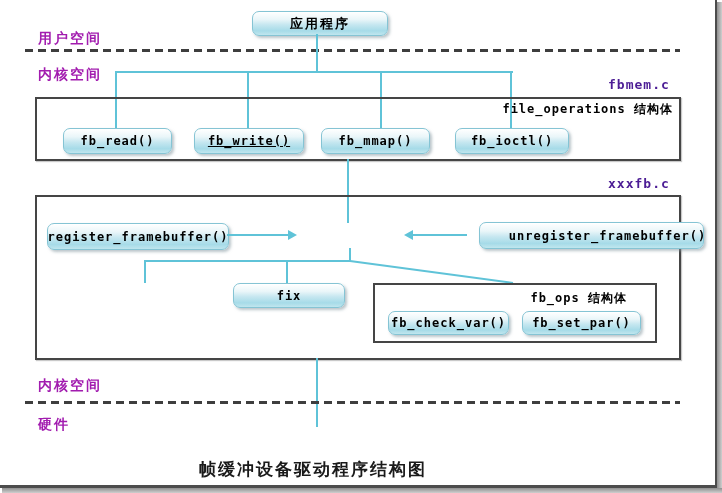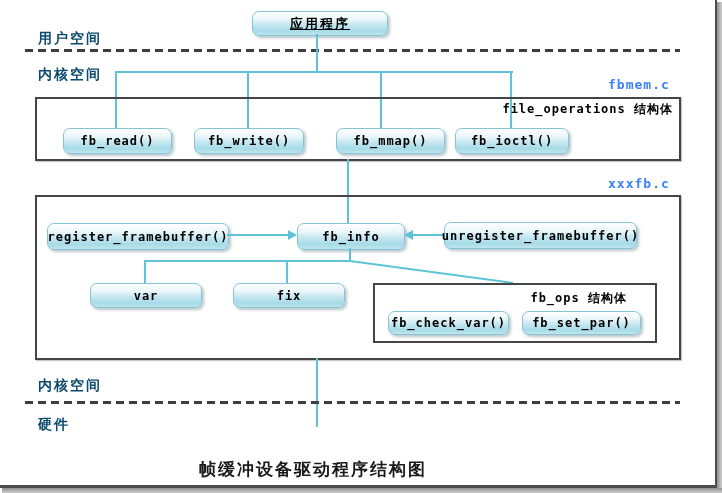--- a/index.html
+++ b/index.html
@@ -22,25 +22,25 @@
     font-weight:bold;font-size:12px;letter-spacing:1px;color:#000;
     white-space:nowrap;
   }
   .node.cjk{font-size:13px;letter-spacing:2px;}
   
   .box{
     position:absolute;border:2px solid #454545;background:transparent;
     box-shadow:1px 1px 1px #c9c9c9;
   }
   .regionLabel{
-    position:absolute;font-weight:bold;font-size:14px;letter-spacing:2px;color:#0c4a6e;
+    position:absolute;font-weight:bold;font-size:14px;letter-spacing:2px;color:#a21caf;
   }
   .fileLabel{
     position:absolute;font-family:"DejaVu Sans Mono","Liberation Mono",monospace;
-    font-weight:bold;font-size:13px;letter-spacing:1px;color:#3b82f6;
+    font-weight:bold;font-size:13px;letter-spacing:1px;color:#4c1d95;
   }
   .structLabel{
     position:absolute;font-family:"DejaVu Sans Mono","Liberation Mono",monospace;
     font-weight:bold;font-size:12px;letter-spacing:1px;color:#000;white-space:nowrap;
   }
   .dash{
     position:absolute;height:3px;
     background:repeating-linear-gradient(90deg,#3e3e3e 0 8px,transparent 8px 13px);
   }
   .cline{position:absolute;background:#5fc3d8;}
@@ -62,21 +62,21 @@
   .frame-right-dark{position:absolute;left:715px;top:0;width:2px;height:488px;background:#4c4c4c;}
   .frame-right-soft{position:absolute;left:717px;top:2px;width:5px;height:491px;background:linear-gradient(90deg,#8f8f8f,#cfcfcf);}
   .frame-bottom-dark{position:absolute;left:0;top:485px;width:717px;height:3px;background:#4c4c4c;}
   .frame-bottom-soft{position:absolute;left:2px;top:488px;width:720px;height:5px;background:linear-gradient(180deg,#8f8f8f,#cfcfcf);}
 </style>
 </head>
 <body>
 
 <div class="page">
 
-  <div class="node cjk" style="left:252px;top:11px;width:134px;height:23px;text-decoration:underline;">应用程序</div>
+  <div class="node cjk" style="left:252px;top:11px;width:134px;height:23px;">应用程序</div>
 
   <div class="regionLabel" style="left:38px;top:30px;">用户空间</div>
 
   <div class="dash" style="left:25px;top:49px;width:655px;"></div>
 
   <div class="regionLabel" style="left:38px;top:66px;">内核空间</div>
 
   <div class="cline" style="left:316px;top:34px;width:2px;height:38px;"></div>
   <div class="cline" style="left:116px;top:71px;width:397px;height:2px;"></div>
   <div class="cline" style="left:115px;top:71px;width:2px;height:57px;"></div>
@@ -84,51 +84,49 @@
   <div class="cline" style="left:380px;top:71px;width:2px;height:57px;"></div>
   <div class="cline" style="left:510px;top:71px;width:2px;height:57px;"></div>
 
   <div class="fileLabel" style="left:608px;top:77px;">fbmem.c</div>
 
   <div class="box" style="left:35px;top:97px;width:642px;height:60px;">
     <div class="structLabel" style="right:6px;top:2px;">file_operations 结构体</div>
   </div>
 
   <div class="node" style="left:63px;top:128px;width:107px;height:24px;">fb_read()</div>
-  <div class="node" style="left:194px;top:128px;width:108px;height:24px;">fb_write()</div>
-  <div class="node" style="left:336px;top:128px;width:107px;height:24px;">fb_mmap()</div>
+  <div class="node" style="left:194px;top:128px;width:108px;height:24px;text-decoration:underline;">fb_write()</div>
+  <div class="node" style="left:321px;top:128px;width:107px;height:24px;">fb_mmap()</div>
   <div class="node" style="left:455px;top:128px;width:112px;height:24px;">fb_ioctl()</div>
 
   <div class="cline" style="left:347px;top:159px;width:2px;height:64px;"></div>
 
   <div class="fileLabel" style="left:608px;top:176px;">xxxfb.c</div>
 
   <div class="box" style="left:35px;top:195px;width:642px;height:161px;"></div>
 
   <div class="node" style="left:47px;top:223px;width:180px;height:25px;text-align:right;">register_framebuffer()</div>
 
   <div class="cline" style="left:227px;top:234px;width:63px;height:2px;"></div>
   <div class="arrow-right" style="left:288px;top:230px;"></div>
 
-  <div class="node" style="left:297px;top:223px;width:106px;height:25px;">fb_info</div>
 
   <div class="arrow-left" style="left:404px;top:230px;"></div>
   <div class="cline" style="left:413px;top:234px;width:54px;height:2px;"></div>
 
-  <div class="node" style="left:444px;top:222px;width:191px;height:25px;">unregister_framebuffer()</div>
+  <div class="node" style="left:479px;top:222px;width:191px;height:25px;padding-left:32px;">unregister_framebuffer()</div>
 
   <div class="cline" style="left:349px;top:248px;width:2px;height:14px;"></div>
   <div class="cline" style="left:145px;top:260px;width:206px;height:2px;"></div>
   <div class="cline" style="left:144px;top:260px;width:2px;height:23px;"></div>
   <div class="cline" style="left:286px;top:260px;width:2px;height:23px;"></div>
   <svg class="abs" style="left:349px;top:259px;width:166px;height:26px;">
     <line x1="1" y1="2" x2="164" y2="24" stroke="#5fc3d8" stroke-width="2"></line>
   </svg>
 
-  <div class="node" style="left:90px;top:283px;width:110px;height:23px;">var</div>
   <div class="node" style="left:233px;top:283px;width:110px;height:23px;">fix</div>
 
   <div class="box" style="left:373px;top:283px;width:280px;height:56px;box-shadow:none;">
     <div class="structLabel" style="right:28px;top:5px;">fb_ops 结构体</div>
   </div>
 
   <div class="node" style="left:388px;top:311px;width:119px;height:22px;">fb_check_var()</div>
   <div class="node" style="left:522px;top:311px;width:117px;height:22px;">fb_set_par()</div>
 
   <div class="cline" style="left:316px;top:358px;width:2px;height:69px;"></div>

